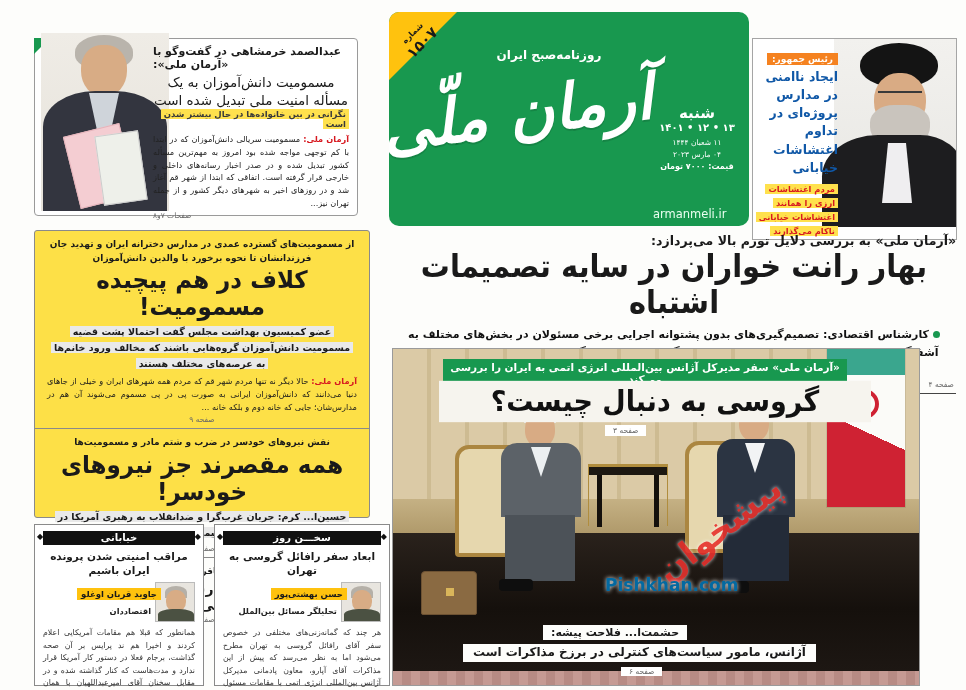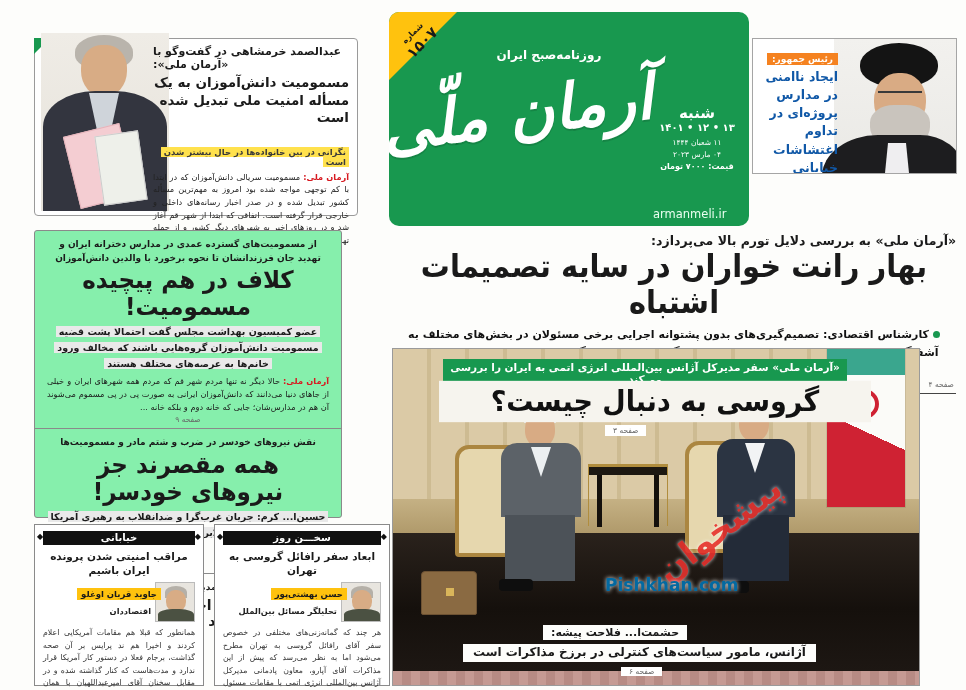--- a/index.html
+++ b/index.html
@@ -18,21 +18,21 @@
   .tl-photo { position:absolute; left:6px; top:-6px; width:128px; height:178px; overflow:hidden; }
   .tl-photo .bg { position:absolute; inset:0; background:linear-gradient(180deg,#efece6 0%,#e6e2da 100%); }
   .tl-photo .hair { position:absolute; left:34px; top:2px; width:58px; height:34px; background:#b9b4ac; border-radius:50% 50% 40% 40%; }
   .tl-photo .face { position:absolute; left:40px; top:12px; width:46px; height:52px; background:#d8ac85; border-radius:46% 46% 52% 52%; }
   .tl-photo .coat { position:absolute; left:2px; top:58px; width:124px; height:120px; background:#33353f; border-radius:42% 42% 0 0/30% 30% 0 0; }
   .tl-photo .shirt { position:absolute; left:48px; top:60px; width:30px; height:42px; background:#cfd4da; clip-path:polygon(0 0,100% 0,70% 100%,30% 100%); }
   .tl-photo .folder { position:absolute; left:30px; top:96px; width:58px; height:74px; background:#f4cdd2; border:1px solid #e4b3ba; transform:rotate(-14deg); }
   .tl-photo .folder2 { position:absolute; left:58px; top:100px; width:44px; height:70px; background:#eef0ea; border:1px solid #ccc; transform:rotate(-8deg); }
   .tl-text { position:absolute; right:8px; top:6px; width:196px; }
   .tl-kicker { font-size:11px; font-weight:bold; text-align:left; margin-bottom:3px; }
-  .tl-headline { font-size:13.5px; font-weight:bold; line-height:1.3; text-align:right; margin-bottom:20px; }
+  .tl-headline { font-size:13.5px; font-weight:normal; line-height:1.3; text-align:center; margin-bottom:0; }
   .tl-hl { font-size:8.5px; font-weight:bold; color:#3a3a3a; text-align:right; margin-bottom:4px; }
   .tl-body { font-size:8.2px; line-height:1.55; text-align:justify; color:#222; }
   .lead-red { color:#d71920; font-weight:bold; }
   .tl-pageref { text-align:left; margin-top:2px; }
 
   
   .masthead { position:absolute; left:389px; top:12px; width:360px; height:214px; background:#18984f; border-radius:10px; overflow:hidden; }
   .issue-tri { position:absolute; left:0; top:0; width:0; height:0; border-top:68px solid #ffc20e; border-right:68px solid transparent; }
   .issue-txt { position:absolute; left:2px; top:14px; transform:rotate(-45deg); text-align:center; width:56px; }
   .issue-label { font-size:8px; font-weight:bold; color:#1a1a1a; display:block; }
@@ -40,21 +40,21 @@
   .mast-tagline { position:absolute; top:36px; left:0; right:40px; text-align:center; color:#fff; font-size:12px; font-weight:bold; letter-spacing:1px; }
   .mast-logo { position:absolute; left:14px; top:66px; width:250px; text-align:center; color:#fff; font-size:62px; font-weight:bold; font-style:italic; transform:rotate(-7deg); line-height:1.1; text-shadow:0 2px 0 rgba(0,0,0,.12); white-space:nowrap; }
   .mast-dates { position:absolute; right:8px; top:92px; width:88px; text-align:center; color:#fff; }
   .mast-day { font-size:15px; font-weight:bold; margin-bottom:0; }
   .mast-date { font-size:10px; font-weight:bold; margin-bottom:5px; }
   .mast-small { font-size:7.5px; margin-bottom:3px; }
   .mast-price { font-size:8px; font-weight:bold; margin-top:2px; }
   .mast-site { position:absolute; right:8px; bottom:5px; width:88px; text-align:left; color:#eafff0; font-size:11.5px;margin-top:40px; }
 
   
-  .tr-box { position:absolute; left:752px; top:38px; width:205px; height:136px; border:1px solid #a5a5a5; background:#fff; overflow:hidden; }
+  .tr-box { position:absolute; left:752px; top:38px; width:205px; height:202px; border:1px solid #a5a5a5; background:#fff; overflow:hidden; }
   .raisi { position:absolute; right:0; top:0; width:122px; height:188px; background:linear-gradient(180deg,#f2f1ee,#e7e6e2); }
   .raisi .turban { position:absolute; right:18px; top:4px; width:78px; height:44px; background:#141414; border-radius:50% 50% 46% 46%; }
   .raisi .face { position:absolute; right:30px; top:34px; width:52px; height:58px; background:#d9ab84; border-radius:46% 46% 50% 50%; }
   .raisi .glasses { position:absolute; right:34px; top:52px; width:44px; height:9px; border-top:2px solid #3a3a3a; }
   .raisi .beard { position:absolute; right:26px; top:66px; width:60px; height:44px; background:#c9c4bd; border-radius:40% 40% 50% 50%; }
   .raisi .robe { position:absolute; right:-6px; top:96px; width:140px; height:92px; background:#1d1d1f; border-radius:40% 30% 0 0/45% 35% 0 0; }
   .raisi .undershirt { position:absolute; right:44px; top:104px; width:30px; height:60px; background:#efeef0; clip-path:polygon(20% 0,80% 0,100% 100%,0 100%); }
   .tr-text { position:absolute; right:118px; left:5px; top:8px; text-align:right; }
   .tr-label { display:inline-block; background:#f58220; color:#fff; font-size:9px; font-weight:bold; padding:1px 5px; margin-bottom:3px; }
   .tr-headline { color:#1058a7; font-size:12.5px; font-weight:bold; line-height:1.45; margin-bottom:5px; }
@@ -62,21 +62,21 @@
 
   
   .lead-story { position:absolute; left:392px; top:233px; width:564px; border-bottom:1px solid #444; padding-bottom:4px; }
   .lead-kicker { text-align:right; font-size:12.5px; font-weight:bold; margin-bottom:4px; }
   .lead-headline { text-align:center; font-size:29px; font-weight:bold; line-height:1.15; margin-bottom:7px; transform:scaleY(1.08); }
   .lead-summary { font-size:11px; font-weight:bold; line-height:1.65; text-align:center; color:#111; padding:0 6px; }
   .bullet { display:inline-block; width:7px; height:7px; border-radius:50%; background:#18984f; margin-left:4px; }
   .lead-pageref { text-align:right; padding-right:2px; }
 
   
-  .left-col { position:absolute; left:34px; top:230px; width:308px; height:288px; border:1px solid #8a8a8a; border-radius:3px; background:#86efac; }
+  .left-col { position:absolute; left:34px; top:230px; width:336px; height:288px; border:1px solid #8a8a8a; border-radius:3px; background:#fde047; }
   .story { padding:7px 12px 4px; border-bottom:1px solid #8a8a8a; text-align:center; }
   .story:last-child { border-bottom:none; }
   .story .kicker { font-size:9px; font-weight:bold; line-height:1.5; margin-bottom:2px; }
   .story .headline { font-size:23px; font-weight:bold; line-height:1.15; margin-bottom:4px; transform:scaleY(1.05); }
   .story .sub { font-size:9.5px; font-weight:bold; line-height:1.7; margin-bottom:3px; }
   .story .body { font-size:8.2px; line-height:1.55; text-align:justify; margin-bottom:2px; }
   .story .pageref { display:block; text-align:center; }
   .story-c .headline { font-size:14px; margin-bottom:2px; transform:none; }
 
   

